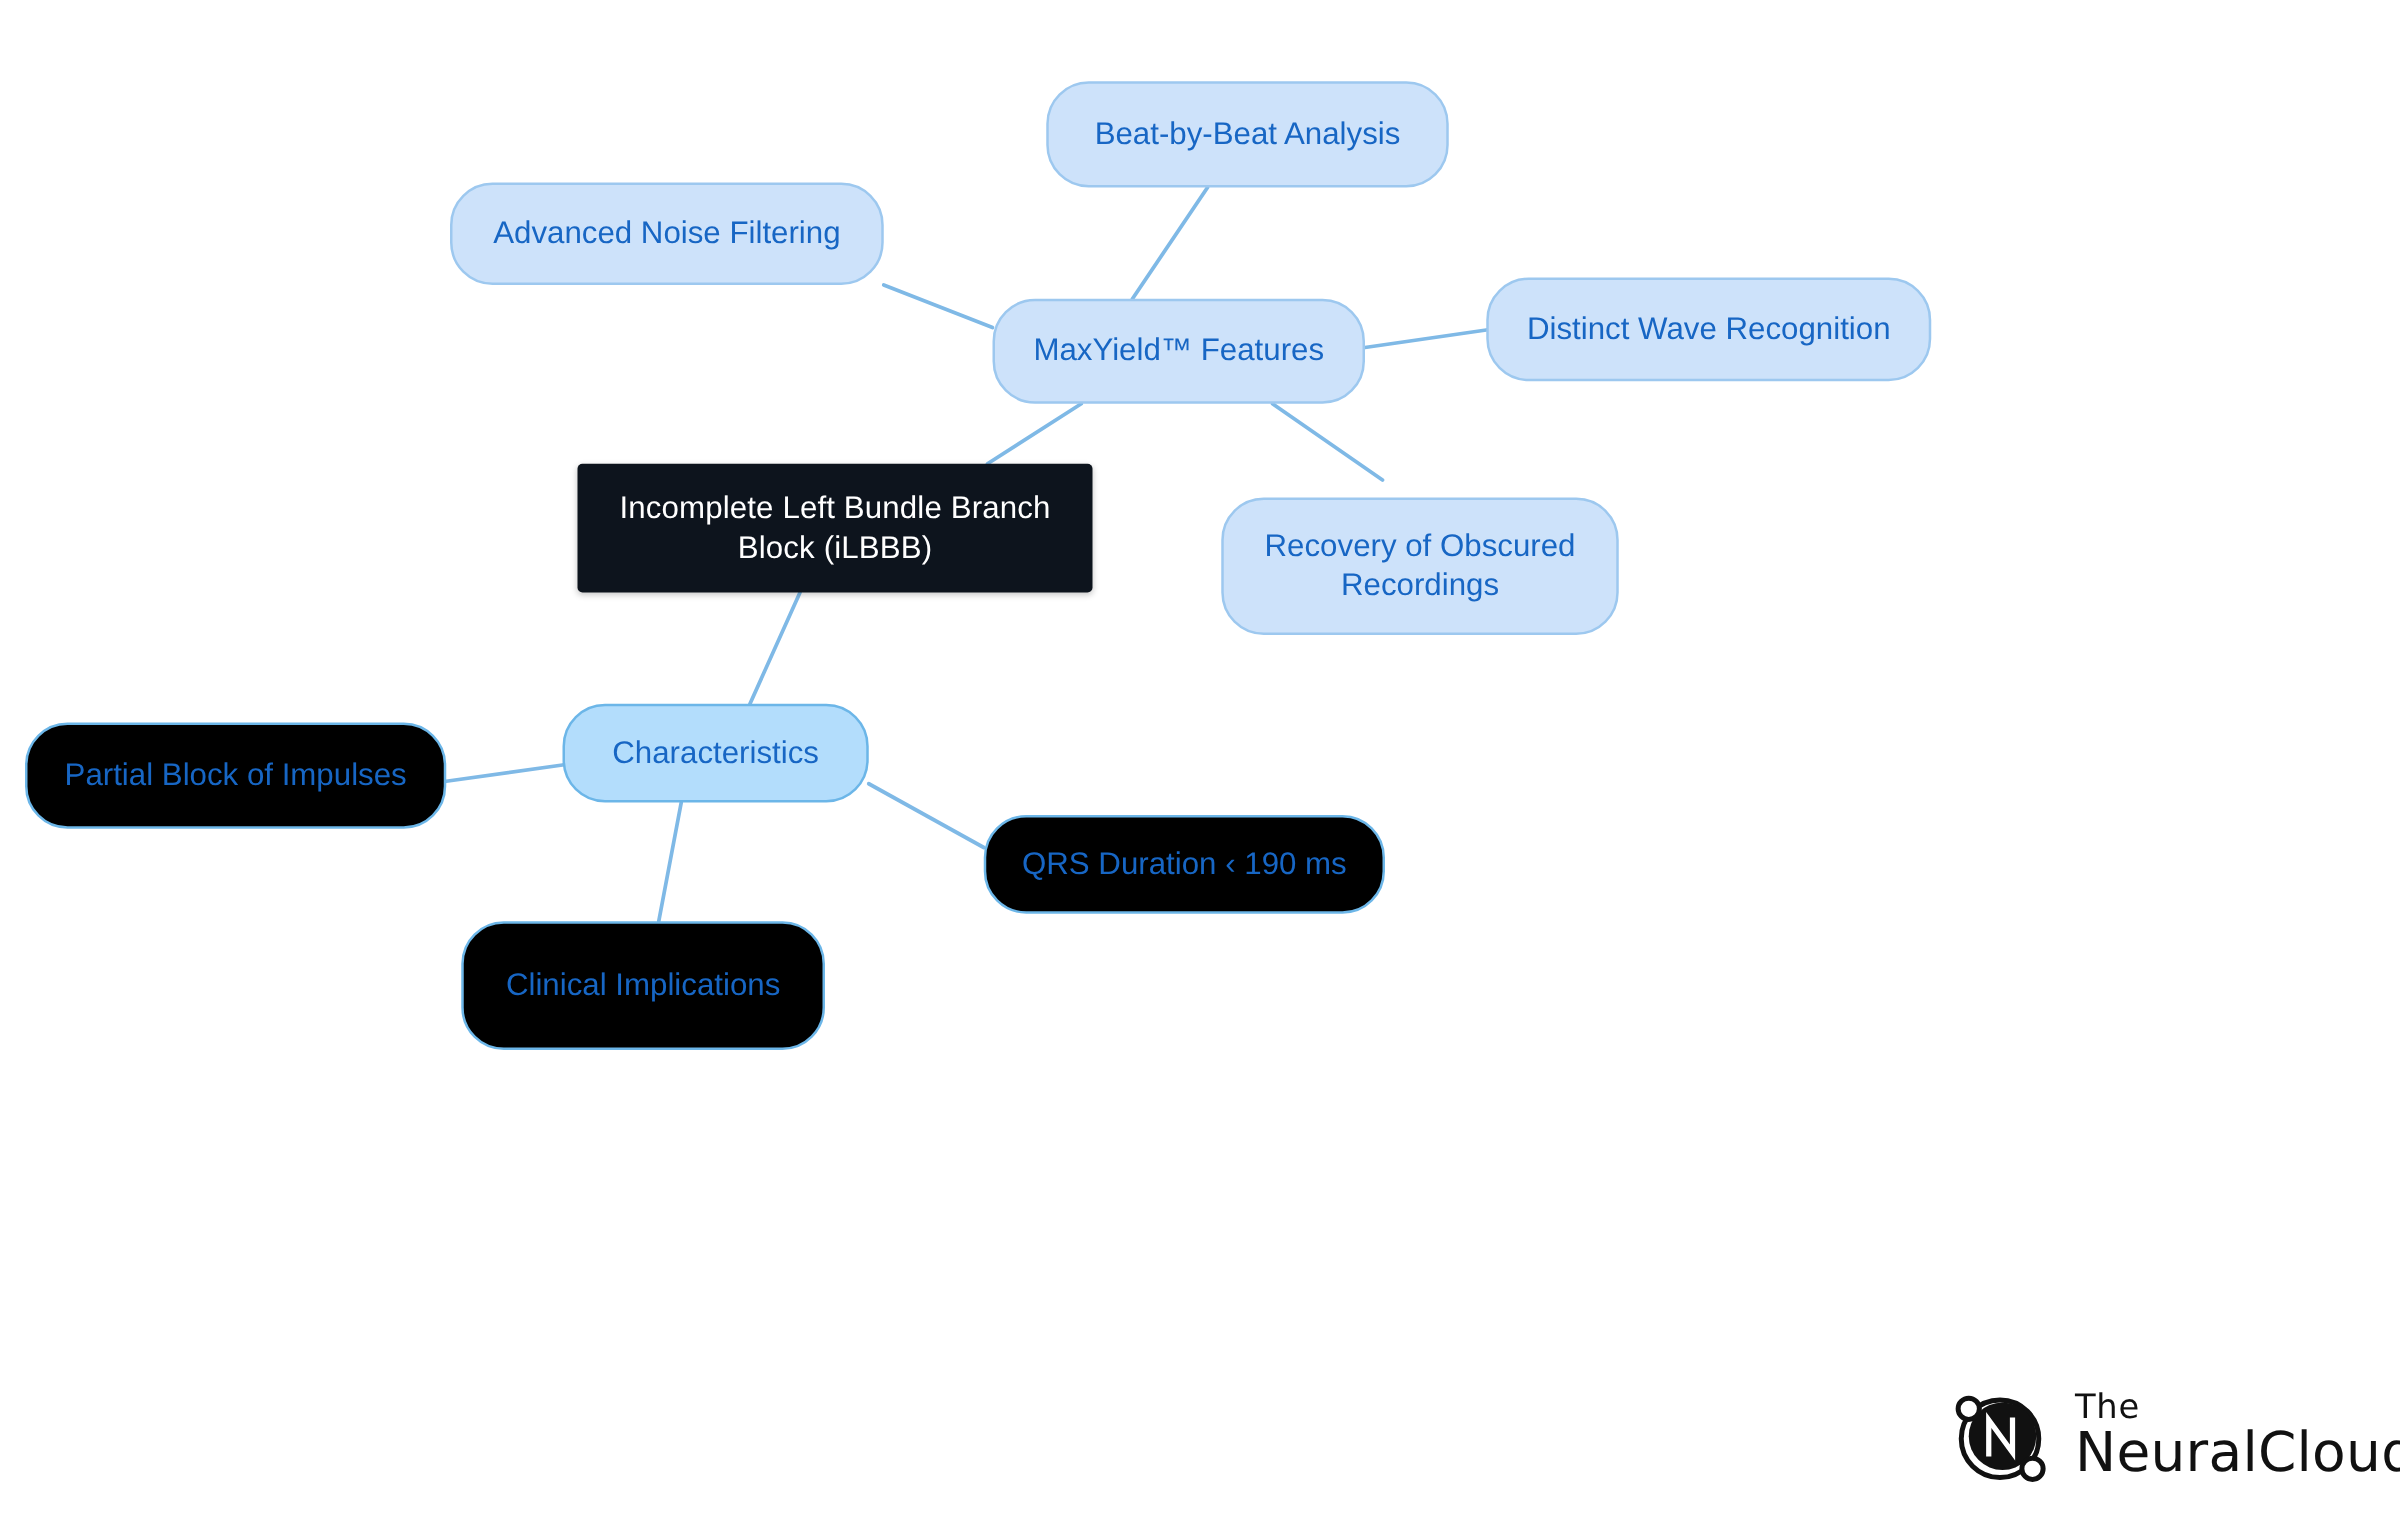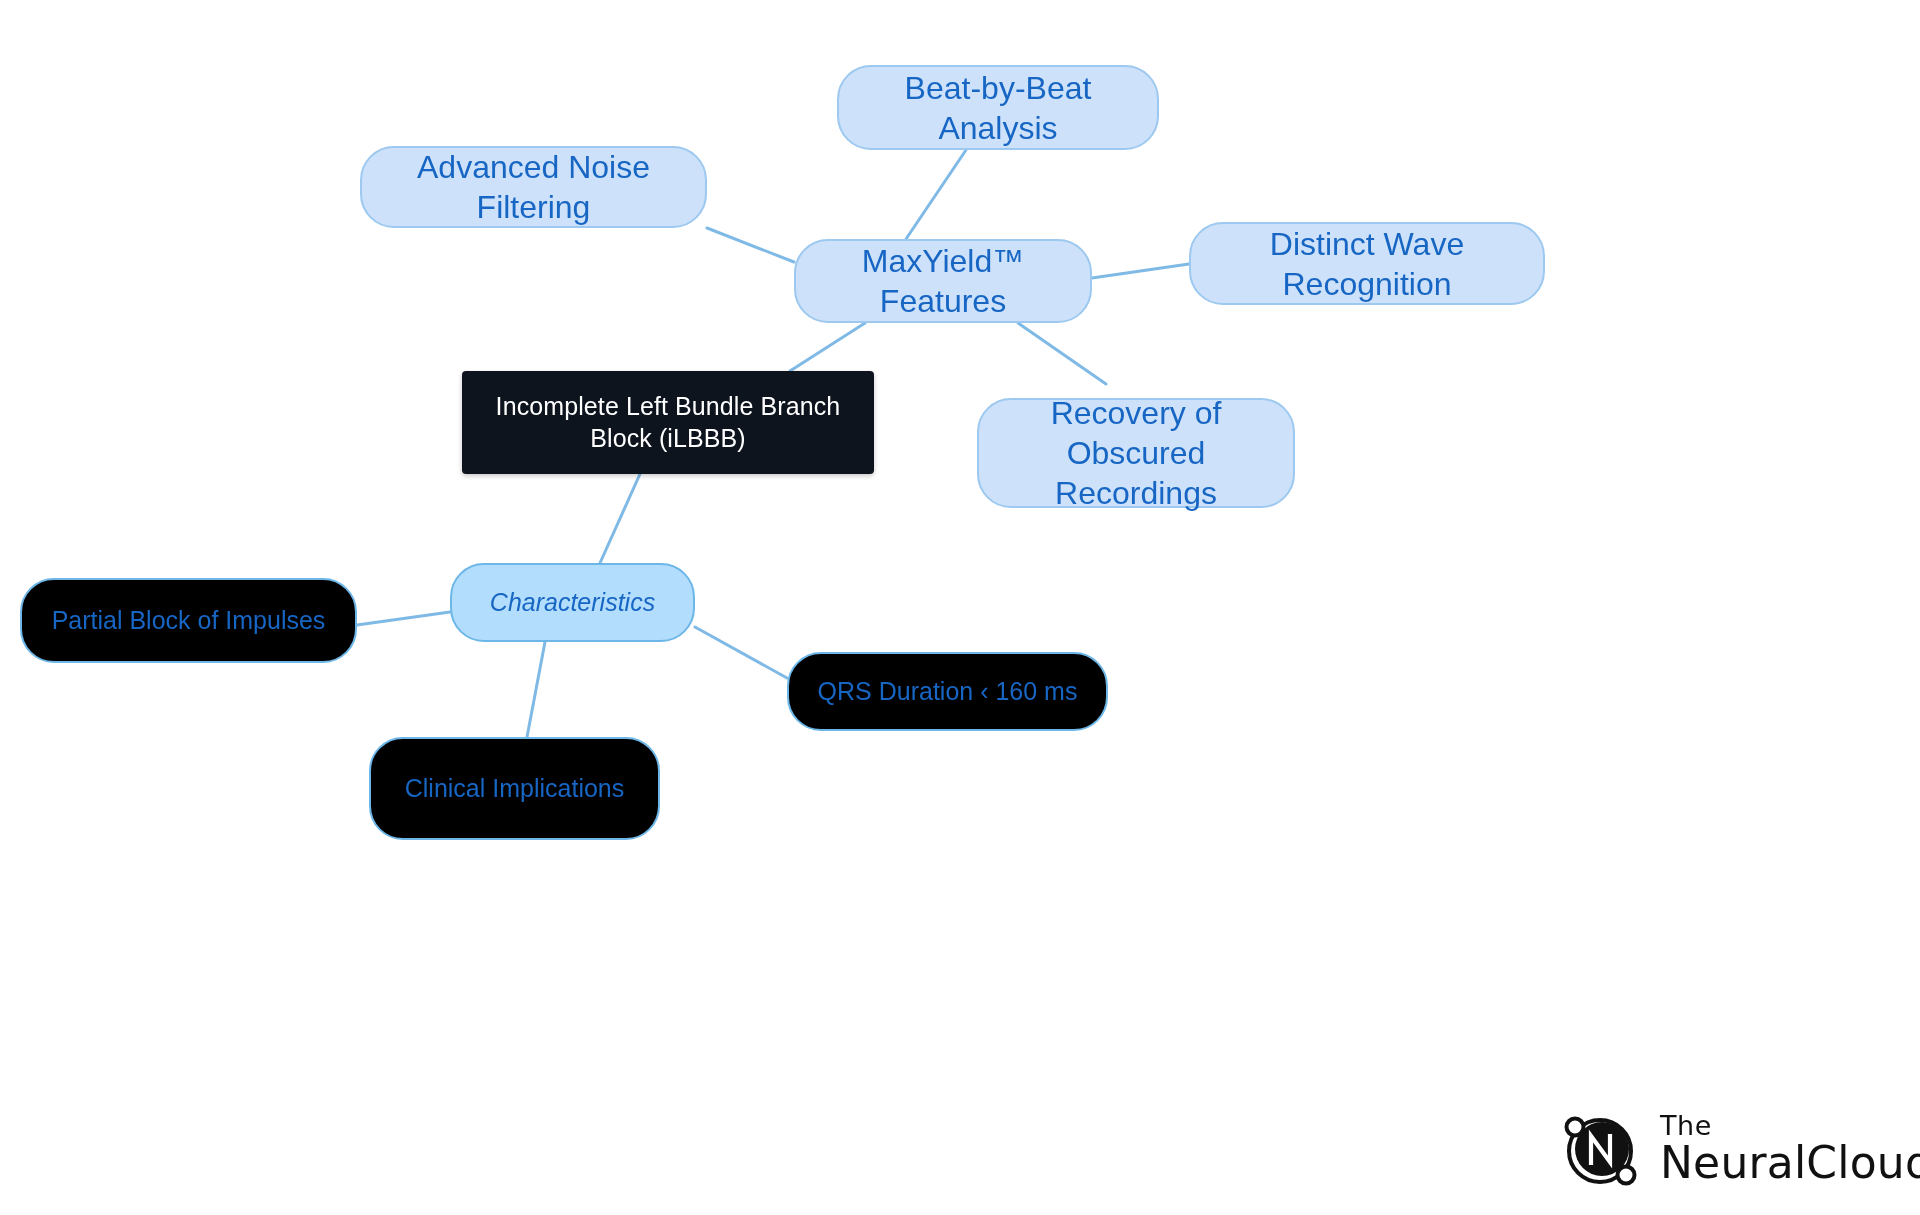--- a/index.html
+++ b/index.html
@@ -49,21 +49,21 @@
   .node.branch {
     background: #b3ddfc;
     border: 2px solid #6cb6e8;
     color: #1766c4;
     font-size: 25px;
   }
   .node.leaf-light {
     background: #cde2fa;
     border: 2px solid #9dc8ef;
     color: #1766c4;
-    font-size: 32px;
+    font-size: 25px;
   }
   .node.leaf-strong {
     background: #000000;
     border: 2px solid #6cb6e8;
     color: #1766c4;
     font-size: 25px;
   }
   #logo {
     position: absolute;
     display: flex;
@@ -106,23 +106,23 @@
 
   <div id="node-layer">
       <div class="node root" style="left: 462px; top: 371px; width: 412px; height: 103px;">Incomplete Left Bundle Branch
 Block (iLBBB)</div>
       <div class="node leaf-light" style="left: 794px; top: 239px; width: 298px; height: 84px;">MaxYield™ Features</div>
       <div class="node leaf-light" style="left: 837px; top: 65px; width: 322px; height: 85px;">Beat-by-Beat Analysis</div>
       <div class="node leaf-light" style="left: 360px; top: 146px; width: 347px; height: 82px;">Advanced Noise Filtering</div>
       <div class="node leaf-light" style="left: 1189px; top: 222px; width: 356px; height: 83px;">Distinct Wave Recognition</div>
       <div class="node leaf-light" style="left: 977px; top: 384px; width: 318px; height: 110px; margin-top: 14px;">Recovery of Obscured
 Recordings</div>
-      <div class="node branch" style="left: 450px; top: 563px; width: 245px; height: 79px; font-style: italic;">Characteristics</div>
+      <div class="node branch" style="left: 450px; top: 563px; width: 245px; height: 79px;">Characteristics</div>
       <div class="node leaf-strong" style="left: 20px; top: 578px; width: 337px; height: 85px;">Partial Block of Impulses</div>
-      <div class="node leaf-strong" style="left: 787px; top: 652px; width: 321px; height: 79px;">QRS Duration ‹ 160 ms</div>
+      <div class="node leaf-strong" style="left: 787px; top: 652px; width: 321px; height: 79px;">QRS Duration ‹ 190 ms</div>
       <div class="node leaf-strong" style="left: 369px; top: 737px; width: 291px; height: 103px;">Clinical Implications</div>
     </div>
 
   <div id="logo" style="left: 1556px; top: 1105px;">
     <svg width="88" height="88" viewBox="0 0 88 88">
       <circle cx="44" cy="46" r="31" fill="none" stroke="#111111" stroke-width="4"></circle>
       <circle cx="46" cy="44" r="27" fill="#111111"></circle>
       <path d="M35 58 L35 31 L54 57 L54 31" fill="none" stroke="#ffffff" stroke-width="4.2" stroke-linecap="square" stroke-linejoin="miter"></path>
       <circle cx="19" cy="22" r="8.5" fill="#ffffff" stroke="#111111" stroke-width="4"></circle>
       <circle cx="70" cy="70" r="8.5" fill="#ffffff" stroke="#111111" stroke-width="4"></circle>

